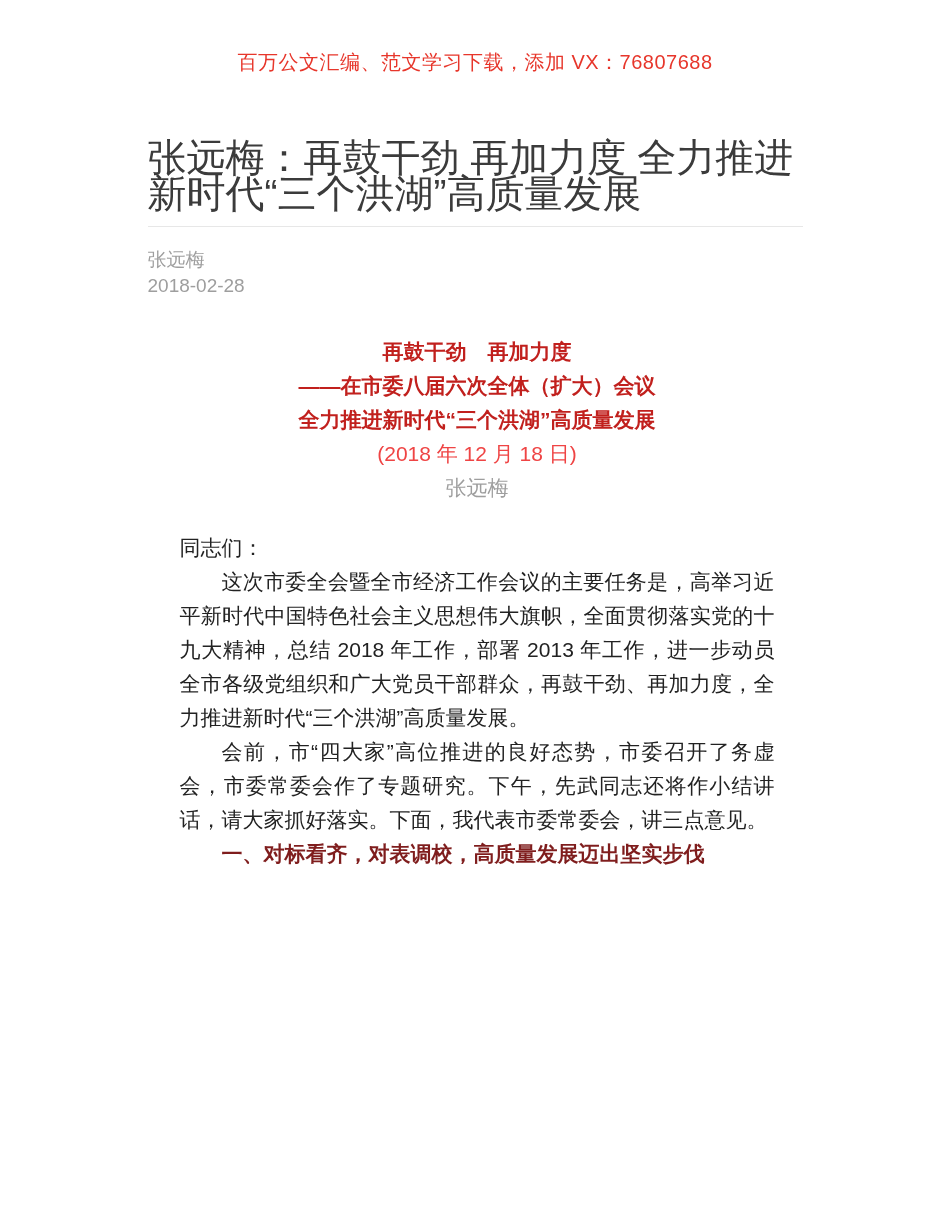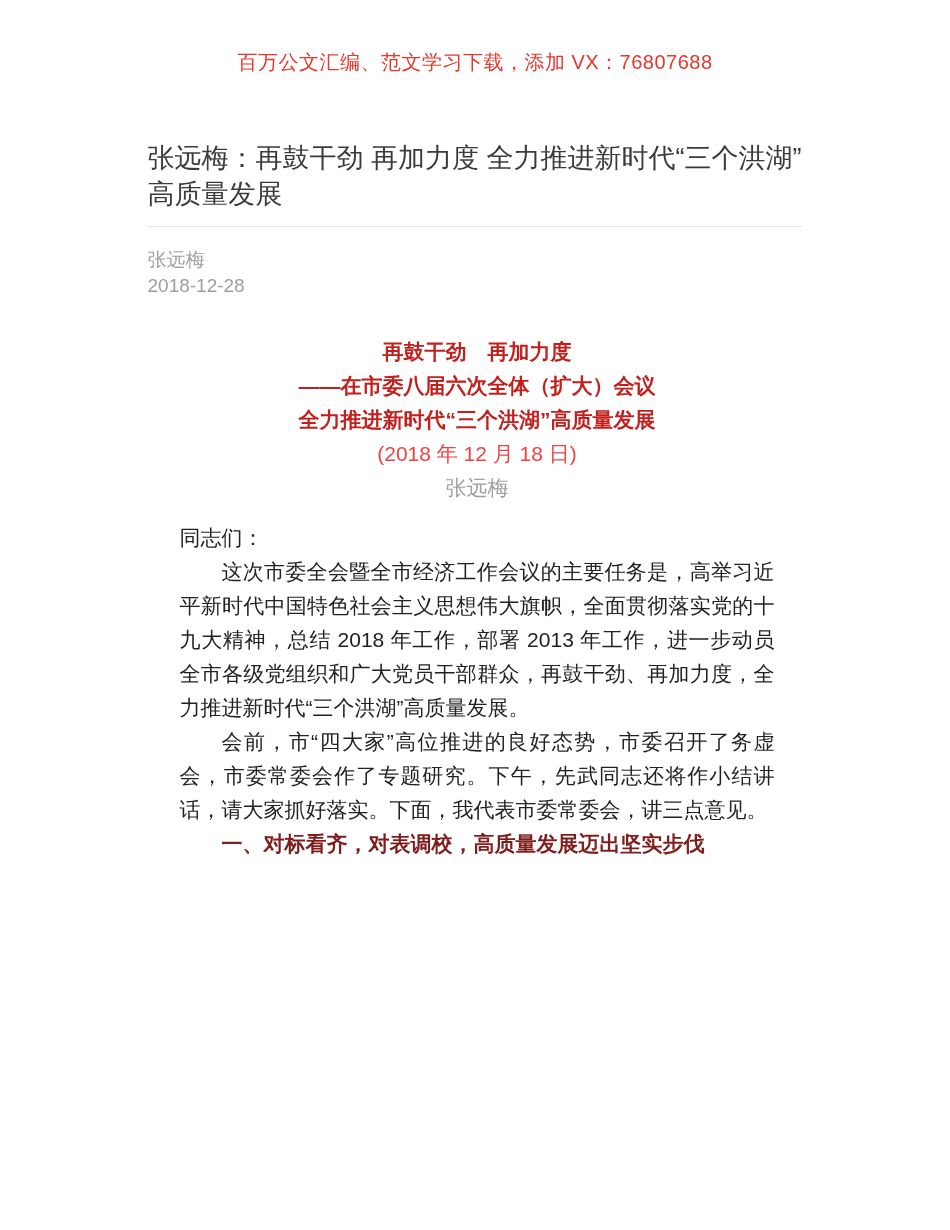--- a/index.html
+++ b/index.html
@@ -22,21 +22,21 @@
     line-height: 24px;
     color: #e7362b;
     letter-spacing: 0.5px;
   }
   .container {
     width: 655px;
     margin: 66px auto 0;
   }
   .title {
     margin: 0;
-    font-size: 27px;
+    font-size: 39px;
     line-height: 36px;
     font-weight: 400;
     color: #3b3b3b;
     padding-bottom: 14px;
     border-bottom: 1px solid #e7e7e7;
   }
   .meta {
     margin-top: 20px;
     font-size: 19px;
     line-height: 26px;
@@ -48,21 +48,21 @@
     font-size: 21px;
     line-height: 34px;
     color: #222222;
     text-align: justify;
   }
   .article p {
     margin: 0;
     text-indent: 2em;
   }
   .head-block {
-    margin-bottom: 16px;
+    margin-bottom: 26px;
   }
   .head-block p {
     text-indent: 0;
     text-align: center;
   }
   .red-line {
     color: #c1201d;
     font-weight: 700;
   }
   .date-line {
@@ -88,21 +88,21 @@
   <div class="banner">
     <span>百万公文汇编、范文学习下载，添加 VX：76807688</span>
   </div>
 
   <div class="container">
 
     <h1 class="title">张远梅：再鼓干劲 再加力度 全力推进新时代“三个洪湖”高质量发展</h1>
 
     <div class="meta">
       <div>张远梅</div>
-      <div>2018-12-28</div>
+      <div>2018-02-28</div>
     </div>
 
     <div class="article">
 
       <div class="head-block">
         <p class="red-line">再鼓干劲　再加力度</p>
         <p class="red-line">——在市委八届六次全体（扩大）会议</p>
         <p class="red-line">全力推进新时代“三个洪湖”高质量发展</p>
         <p class="date-line">(2018 年 12 月 18 日)</p>
         <p class="author-line">张远梅</p>

